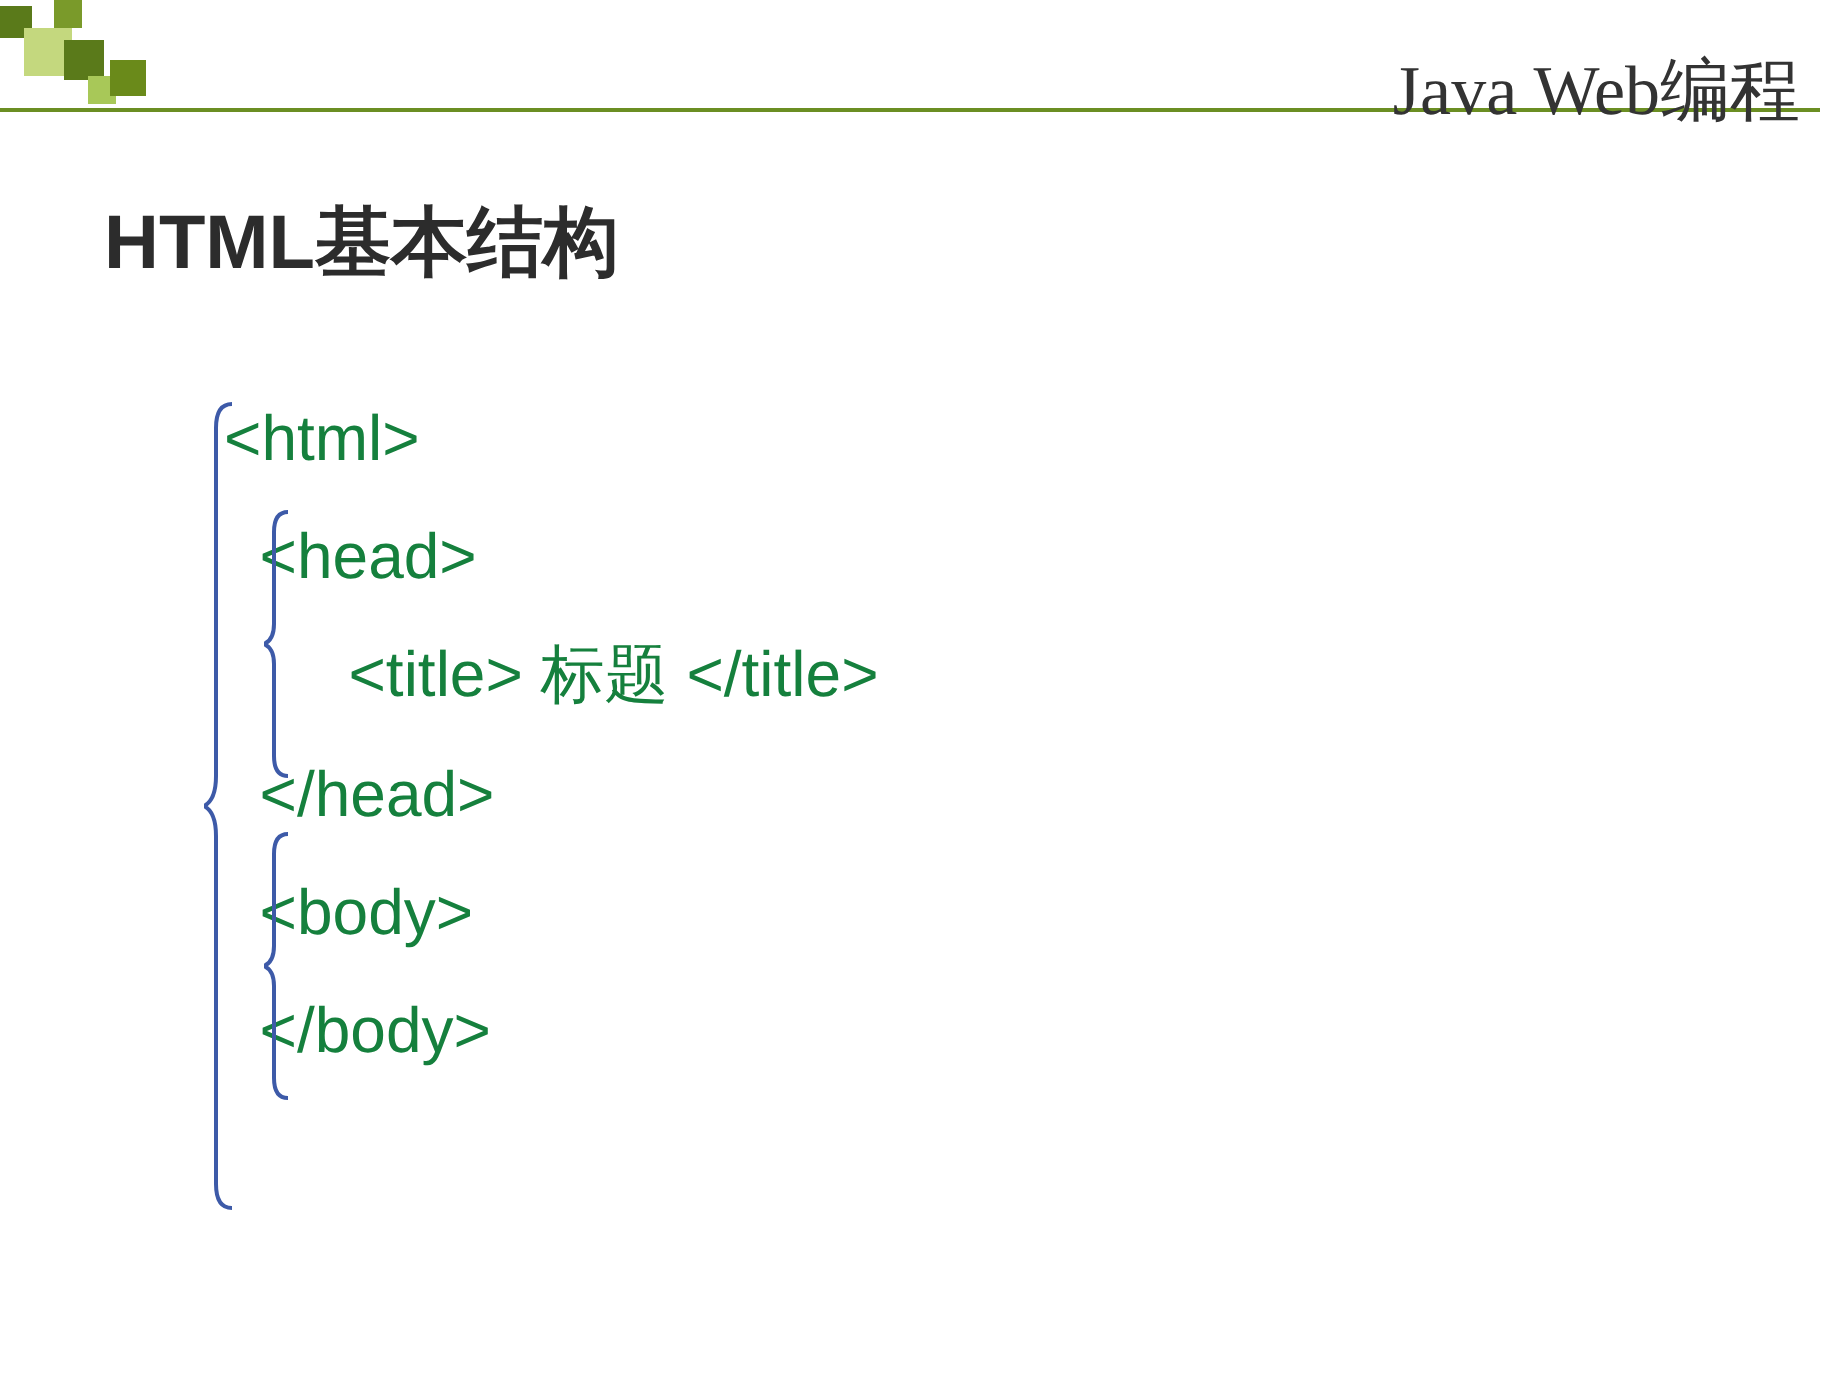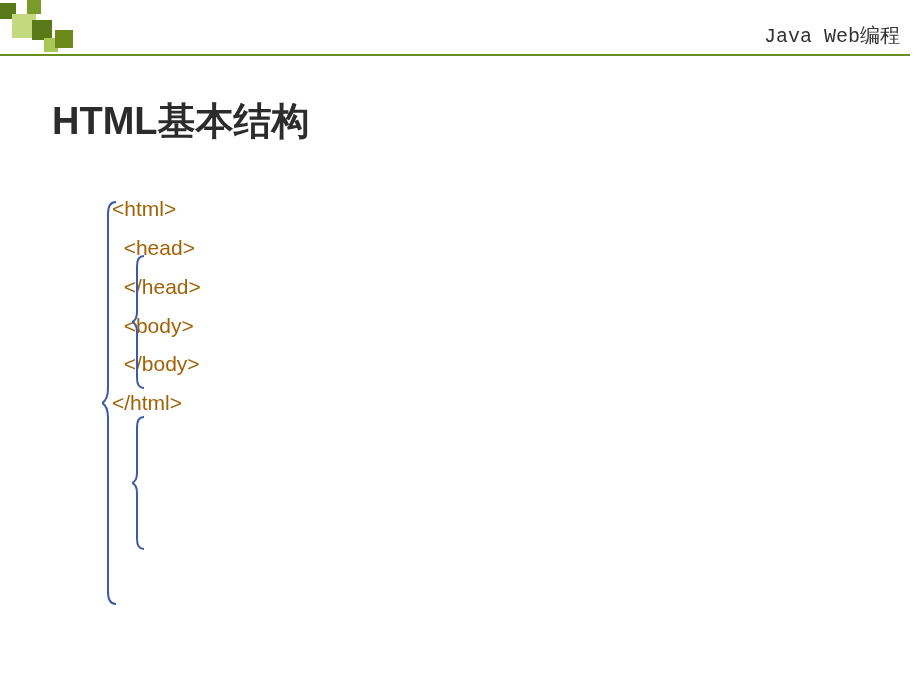--- a/index.html
+++ b/index.html
@@ -30,38 +30,38 @@
       top: 54px;
       left: 0;
       right: 10px;
       height: 2px;
       background: #6b8e23;
     }
     .header-text {
       position: absolute;
       top: 22px;
       right: 20px;
-      font-size: 20px;
+      font-size: 35px;
       color: #333;
-      font-family: Liberation Mono, monospace;
+      font-family: Liberation Serif, serif;
     }
     .title {
       position: absolute;
       top: 96px;
       left: 52px;
       font-size: 38px;
       color: #2c2c2c;
       font-weight: bold;
     }
     .code-block {
       position: absolute;
       top: 190px;
       left: 112px;
-      font-size: 21px;
-      color: #a16207;
+      font-size: 32px;
+      color: #15803d;
       line-height: 1.85;
     }
     .code-line {
       white-space: pre;
     }
     .bracket-svg {
       position: absolute;
       fill: none;
       stroke: #3d5aa8;
       stroke-width: 2;
@@ -80,24 +80,24 @@
 </div>
 
 <div class="header-line"></div>
 <div class="header-text">Java Web编程</div>
 
 <h1 class="title">HTML基本结构</h1>
 
 <div class="code-block">
   <div class="code-line">&lt;html&gt;</div>
   <div class="code-line">  &lt;head&gt;</div>
+  <div class="code-line">       &lt;title&gt; 标题 &lt;/title&gt;</div>
   <div class="code-line">  &lt;/head&gt;</div>
   <div class="code-line">  &lt;body&gt;</div>
   <div class="code-line">  &lt;/body&gt;</div>
-  <div class="code-line">&lt;/html&gt;</div>
 </div>
 
 <svg class="bracket-svg" style="left:102px;top:198px;width:18px;height:410px;" viewBox="0 0 18 410">
   <path d="M 14 4 Q 6 4 6 16 L 6 190 Q 6 202 0 205 Q 6 208 6 220 L 6 394 Q 6 406 14 406"></path>
 </svg>
 
 <svg class="bracket-svg" style="left:132px;top:252px;width:16px;height:140px;" viewBox="0 0 16 140">
   <path d="M 12 4 Q 5 4 5 14 L 5 60 Q 5 68 0 70 Q 5 72 5 80 L 5 126 Q 5 136 12 136"></path>
 </svg>
 

